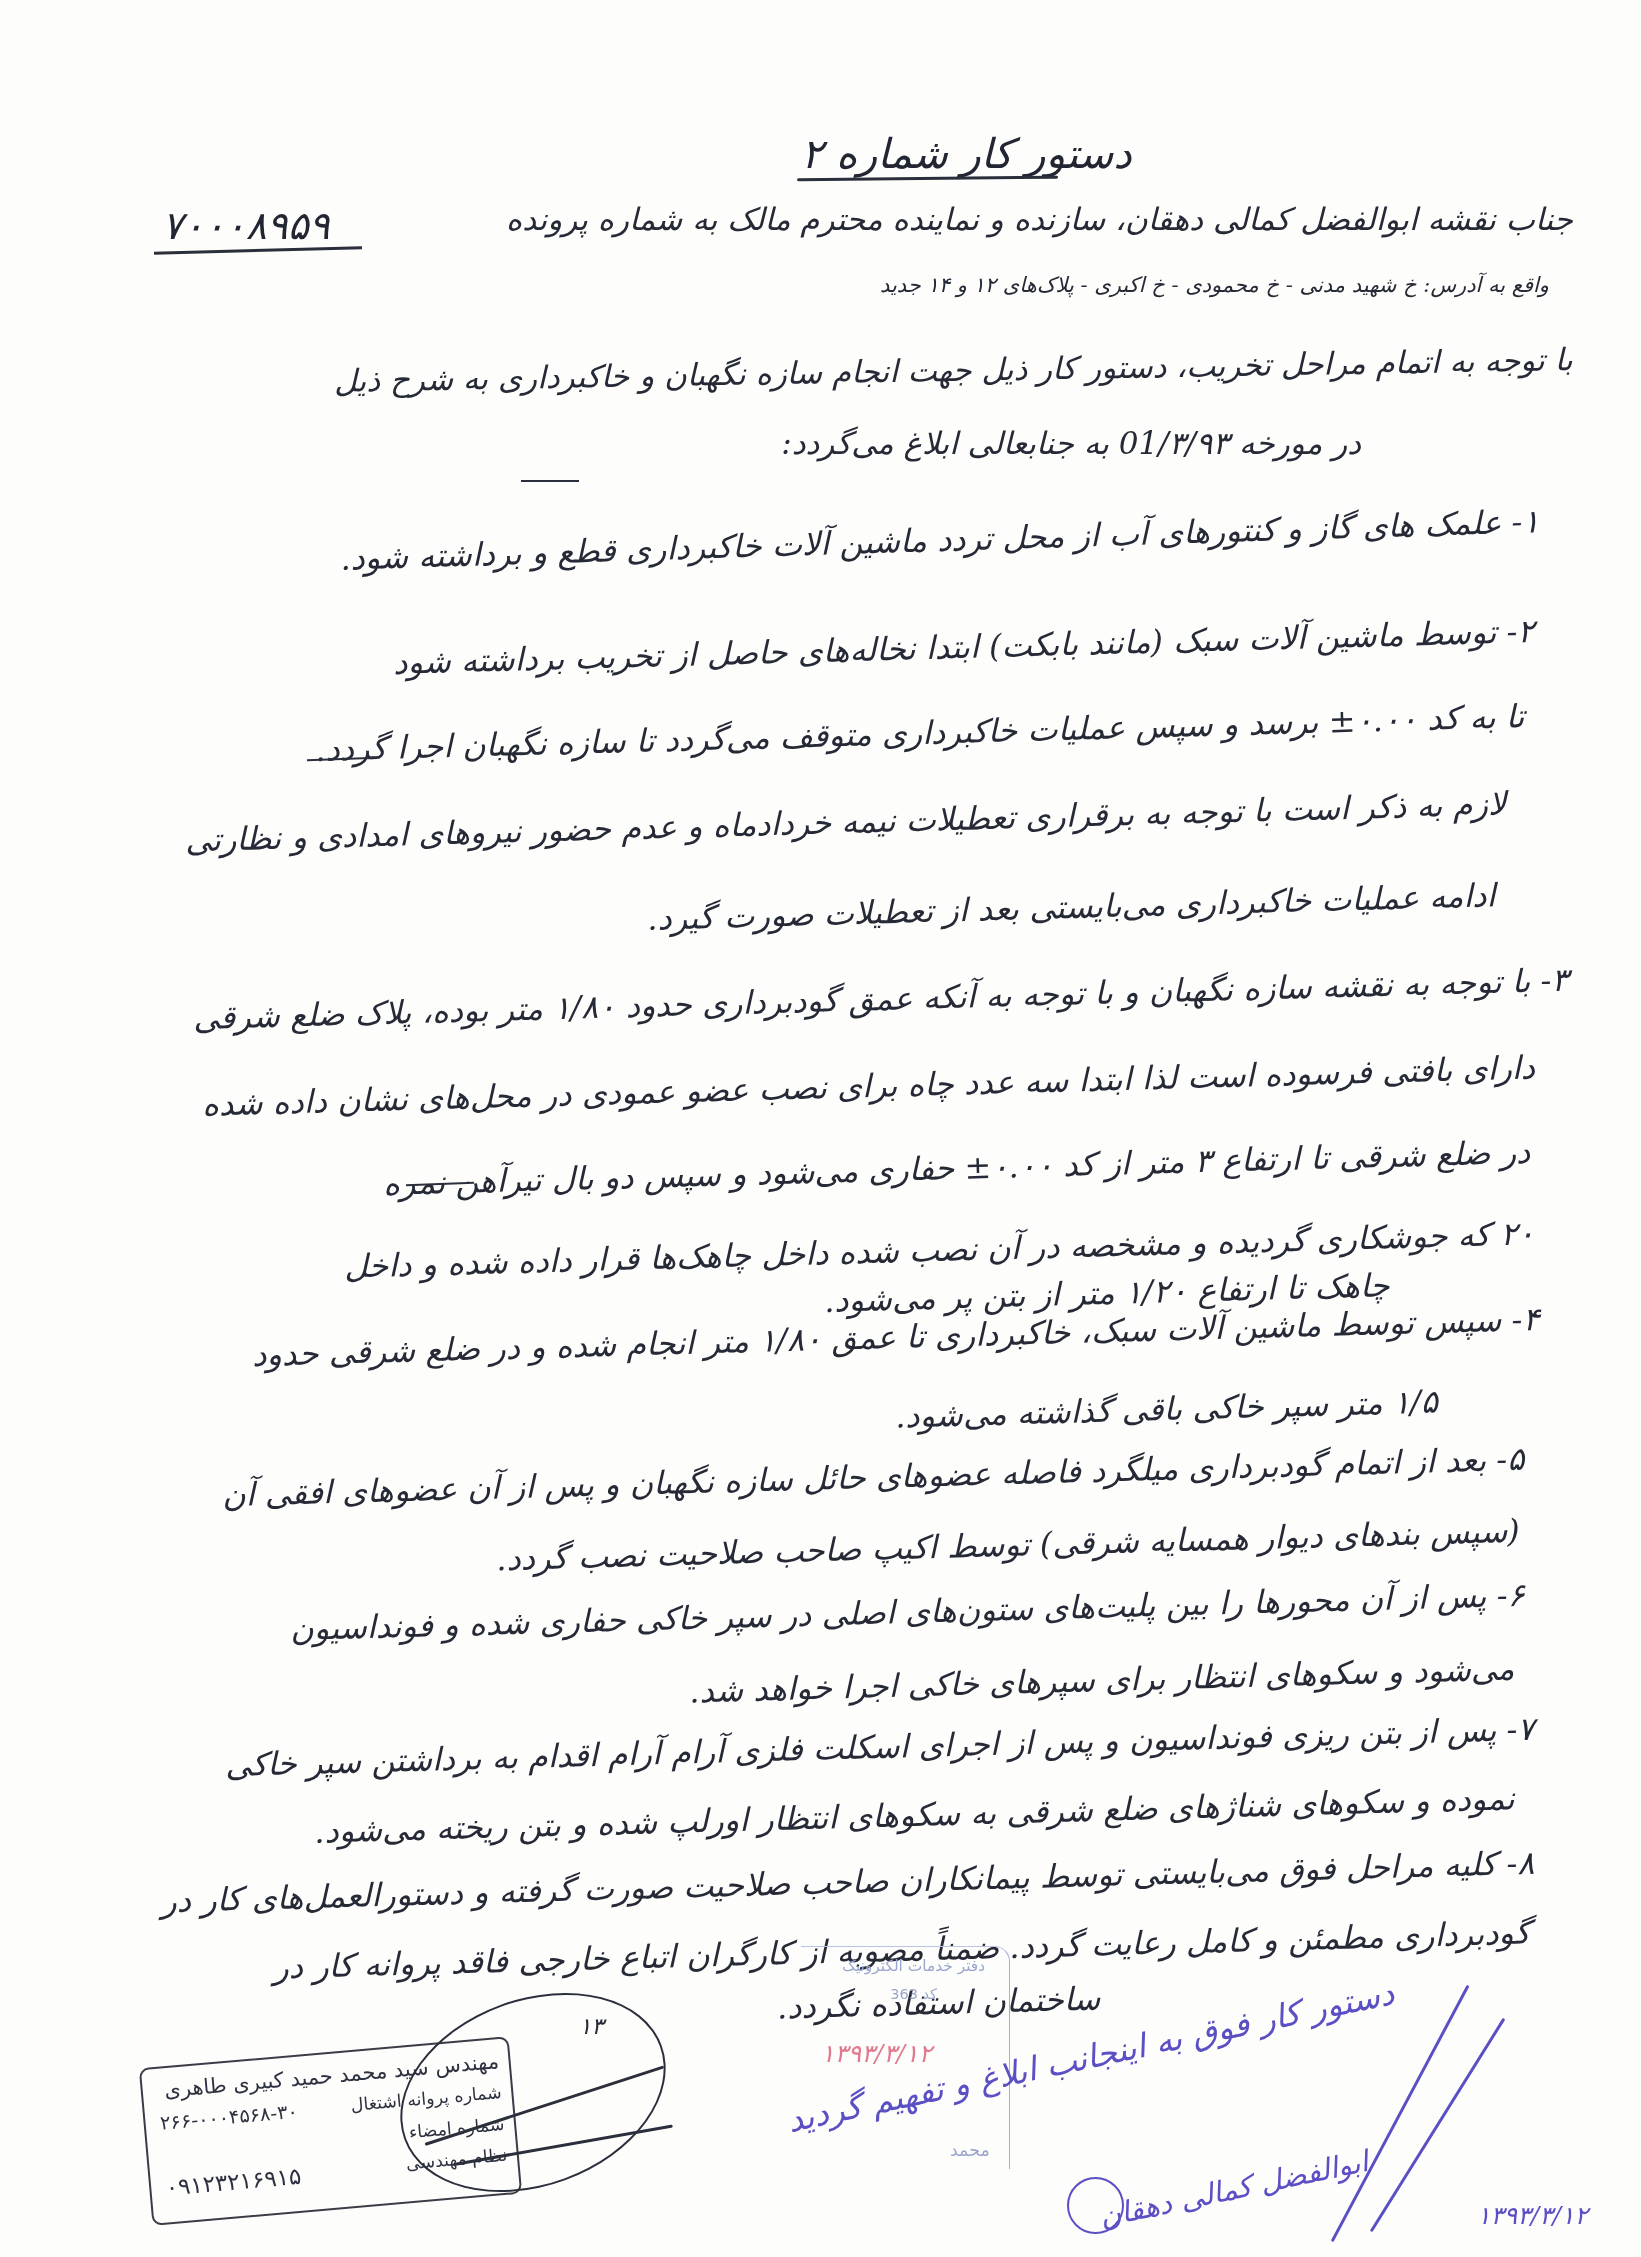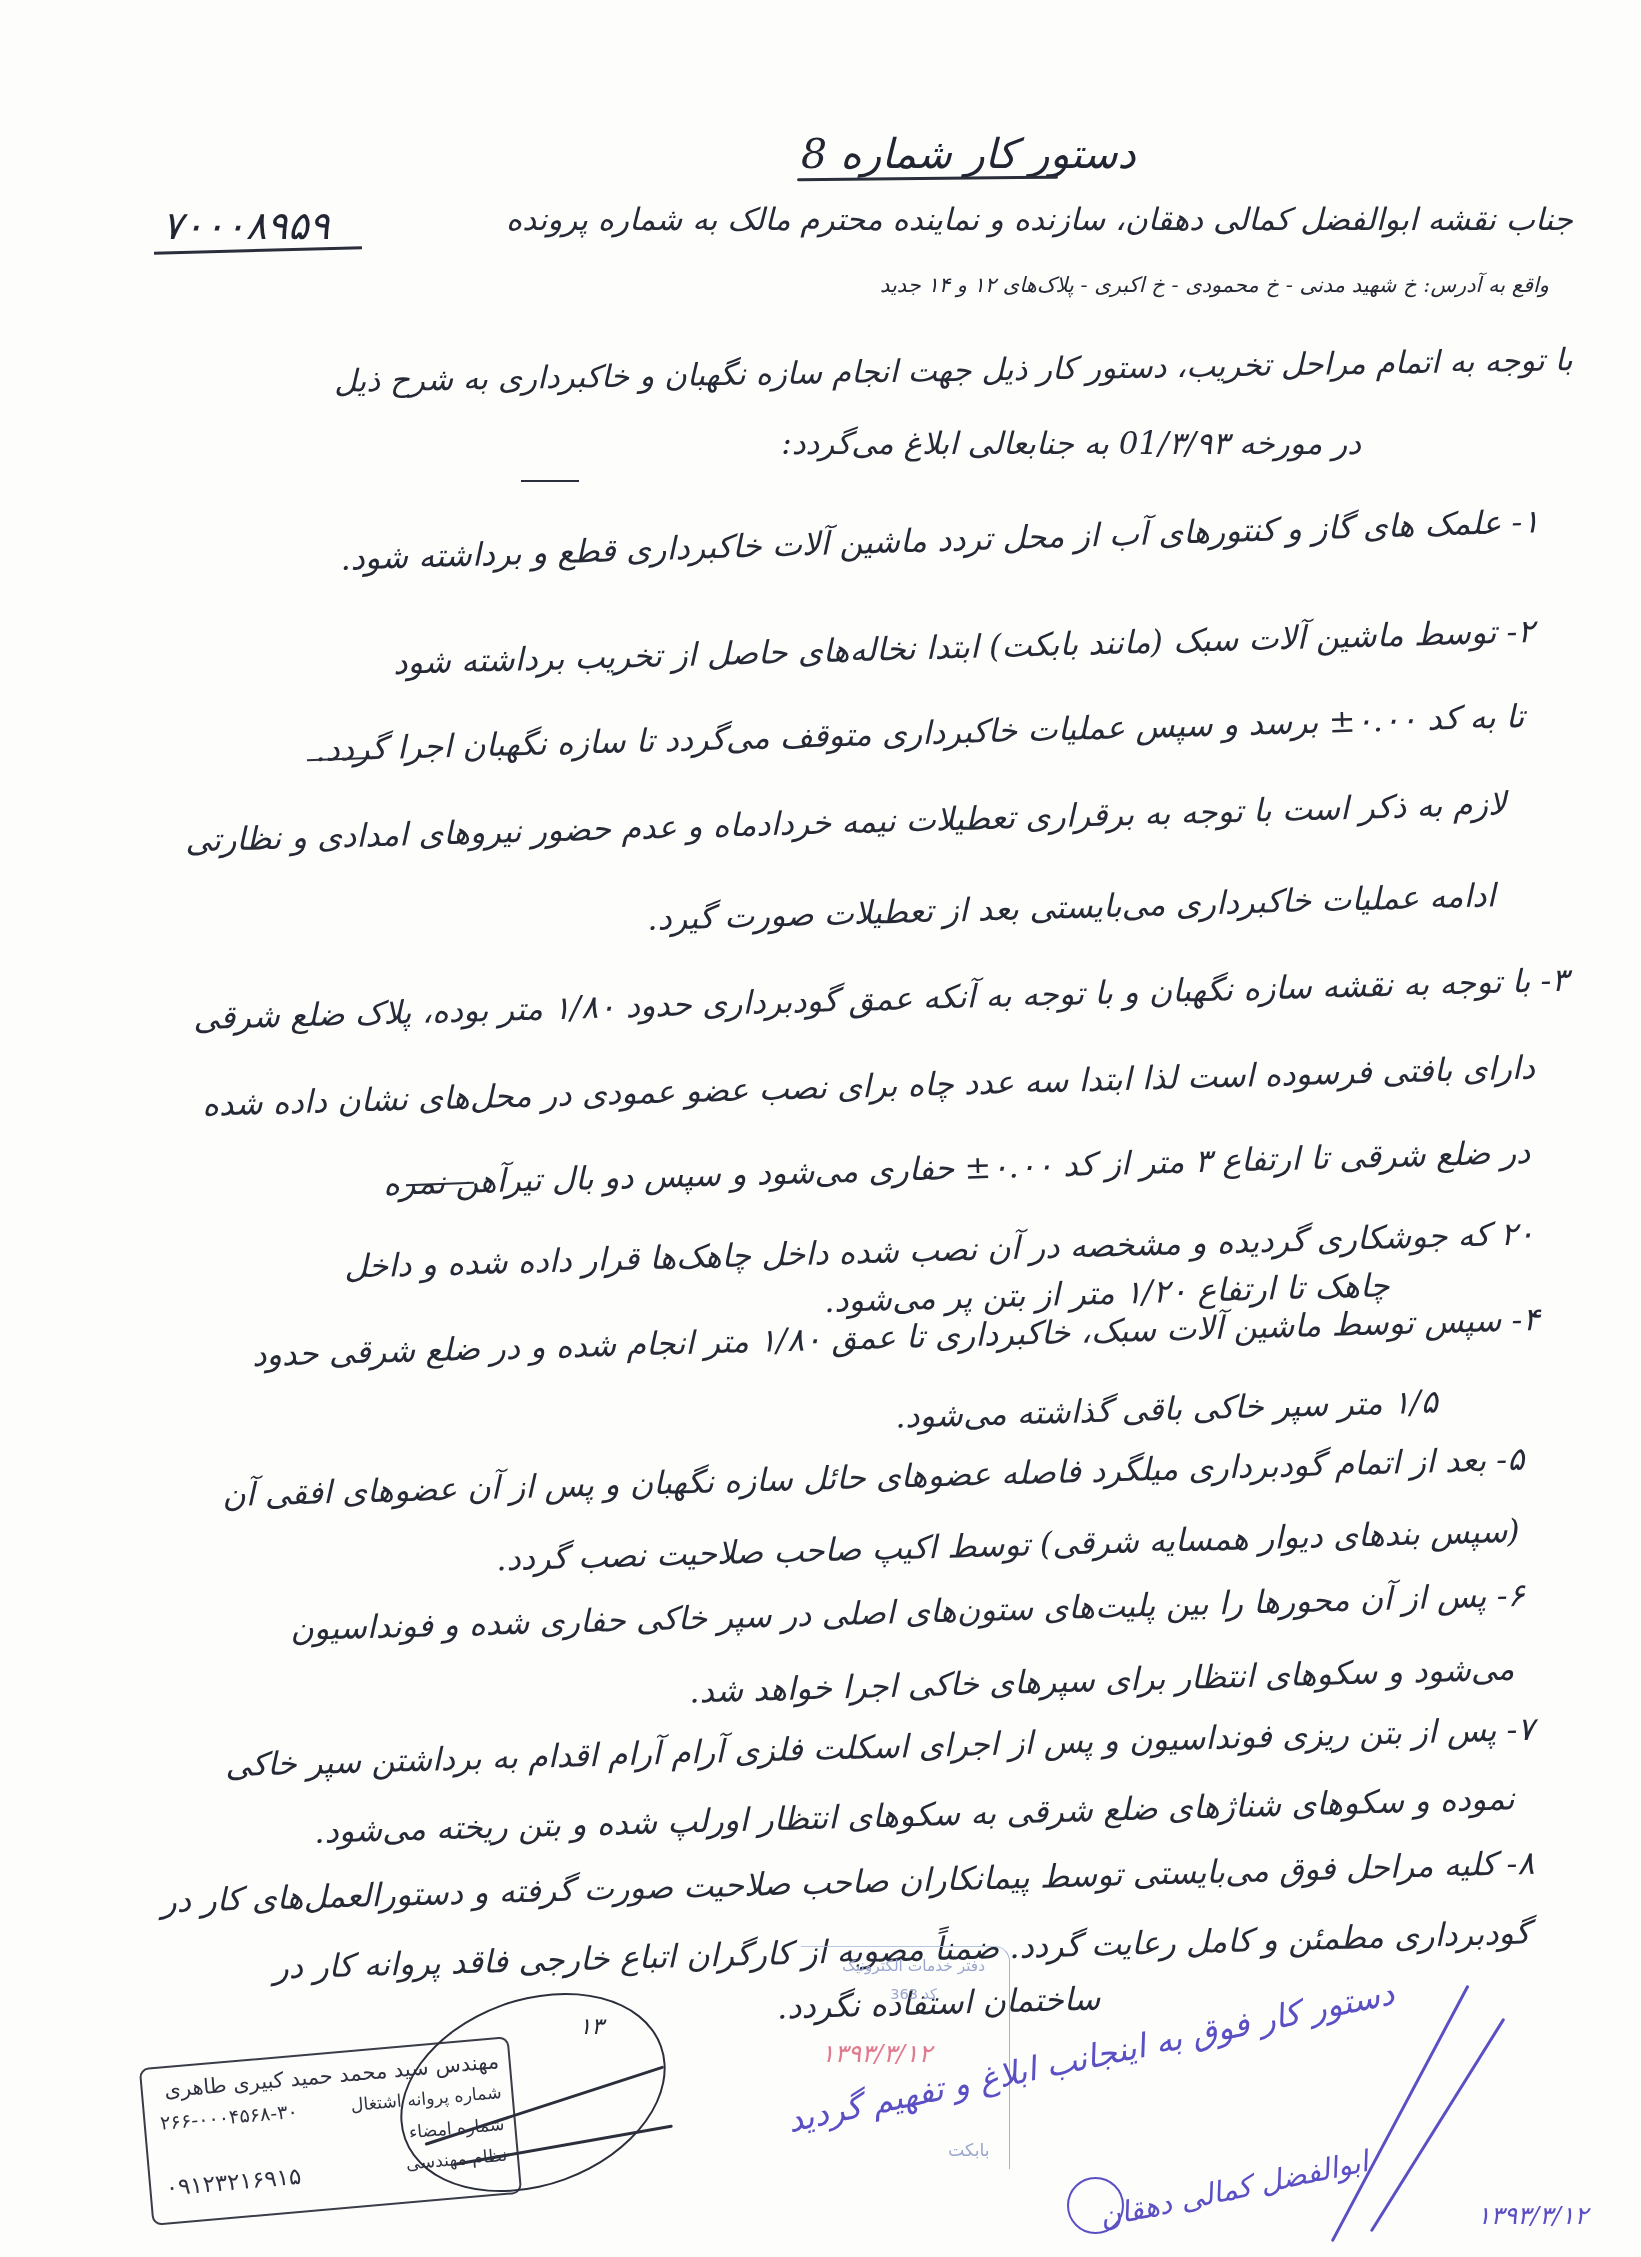--- a/index.html
+++ b/index.html
@@ -32,21 +32,21 @@
            font-family:"DejaVu Serif", serif; font-style: italic; color:#5b4fc4; }
   .sig-stroke { position:absolute; height:2.9px; background:#5b4fc4; border-radius:1.9px; transform-origin:left center; }
   .sig-oval { position:absolute; border:2.9px solid #5b4fc4; border-radius:50%; }
   .ink-sig { position:absolute; height:2.9px; background:#2b2f3b; border-radius:1.9px; transform-origin:left center; }
 </style>
 </head>
 <body>
 
 <div class="page">
 
-  <div class="title">دستور کار شماره 8</div>
+  <div class="title">دستور کار شماره ۲</div>
   <div class="title-underline"></div>
 
   <div class="ref-number">۷۰۰۰۸۹۵۹</div>
   <div class="ref-underline"></div>
 
   <div class="hw" style="right:68px; top:201px; font-size:31px;">جناب نقشه ابوالفضل کمالی دهقان، سازنده و نماینده محترم مالک به شماره پرونده</div>
   <div class="hw" style="right:92px; top:273px; font-size:21px;margin-left:28px;">واقع به آدرس: خ شهید مدنی - خ محمودی - خ اکبری - پلاک‌های ۱۲ و ۱۴ جدید</div>
   <div class="hw" style="right:68px; top:352px; font-size:31px; transform:rotate(-1deg);">با توجه به اتمام مراحل تخریب، دستور کار ذیل جهت انجام سازه نگهبان و خاکبرداری به شرح ذیل</div>
   <div class="hw" style="right:280px; top:425px; font-size:31px;">در مورخه 01/۳/۹۳ به جنابعالی ابلاغ می‌گردد:</div>
   <div class="uline" style="left:521px; top:480px; width:58px;"></div>
@@ -91,21 +91,21 @@
     <div class="stamp-text" style="left:14.5px; top:106px; font-size:23px;">۰۹۱۲۳۲۱۶۹۱۵</div>
   </div>
   <div class="stamp-oval"></div>
   <div class="hw" style="left:579px; top:2013px; font-size:23px; direction:ltr;">۱۳</div>
   <div class="ink-sig" style="left:425px; top:2143px; width:251px; transform:rotate(-18deg);"></div>
   <div class="ink-sig" style="left:454px; top:2163px; width:222px; transform:rotate(-10deg);"></div>
 
   <div class="office-stamp">
     <div class="office-text" style="right:24px; top:9.7px; font-size:15.4px;text-align:right;">دفتر خدمات الکترونیک</div>
     <div class="office-text" style="right:72px; top:39px; font-size:14.5px;">کد 363</div>
-    <div class="office-text" style="right:19.3px; top:193px; font-size:17.4px;">بابکت</div>
+    <div class="office-text" style="right:19.3px; top:193px; font-size:17.4px;">محمد</div>
   </div>
 
   <div class="purple-hw" style="right:241px; top:2037px; font-size:33px; transform:rotate(-12deg);">دستور کار فوق به اینجانب ابلاغ و تفهیم گردید</div>
   <div class="purple-hw red" style="left:821px; top:2039px; font-size:25px; direction:ltr; color:#e07a8e;">۱۳۹۳/۳/۱۲</div>
   <div class="purple-hw" style="right:270px; top:2172px; font-size:29px; transform:rotate(-12deg);">ابوالفضل کمالی دهقان</div>
   <div class="purple-hw" style="left:1477px; top:2201px; font-size:25px; direction:ltr;">۱۳۹۳/۳/۱۲</div>
   <div class="sig-oval" style="left:1067px; top:2177px; width:53px; height:53px;"></div>
   <div class="sig-stroke" style="left:1332px; top:2240px; width:290px; transform:rotate(-62deg);"></div>
   <div class="sig-stroke" style="left:1371px; top:2230px; width:251px; transform:rotate(-58deg);"></div>
 </div>

